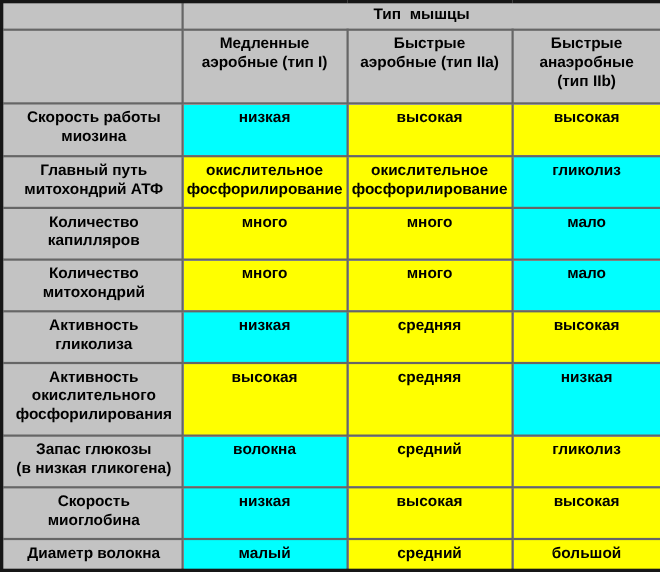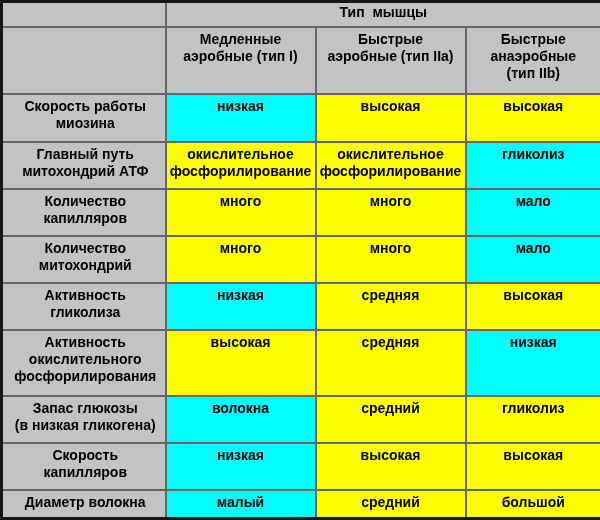--- a/index.html
+++ b/index.html
@@ -105,21 +105,21 @@
       </tr>
       <tr style="height:40px">
         <td class="row-label">Запас глюкозы
 (в низкая гликогена)</td>
         <td class="val bg-cyan">волокна</td>
         <td class="val bg-yellow">средний</td>
         <td class="val bg-yellow">гликолиз</td>
       </tr>
       <tr style="height:35px">
         <td class="row-label">Скорость
-капилляров</td>
+миоглобина</td>
         <td class="val bg-cyan">низкая</td>
         <td class="val bg-yellow">высокая</td>
         <td class="val bg-yellow">высокая</td>
       </tr>
       <tr style="height:22px">
         <td class="row-label">Диаметр волокна</td>
         <td class="val bg-cyan">малый</td>
         <td class="val bg-yellow">средний</td>
         <td class="val bg-yellow">большой</td>
       </tr>

